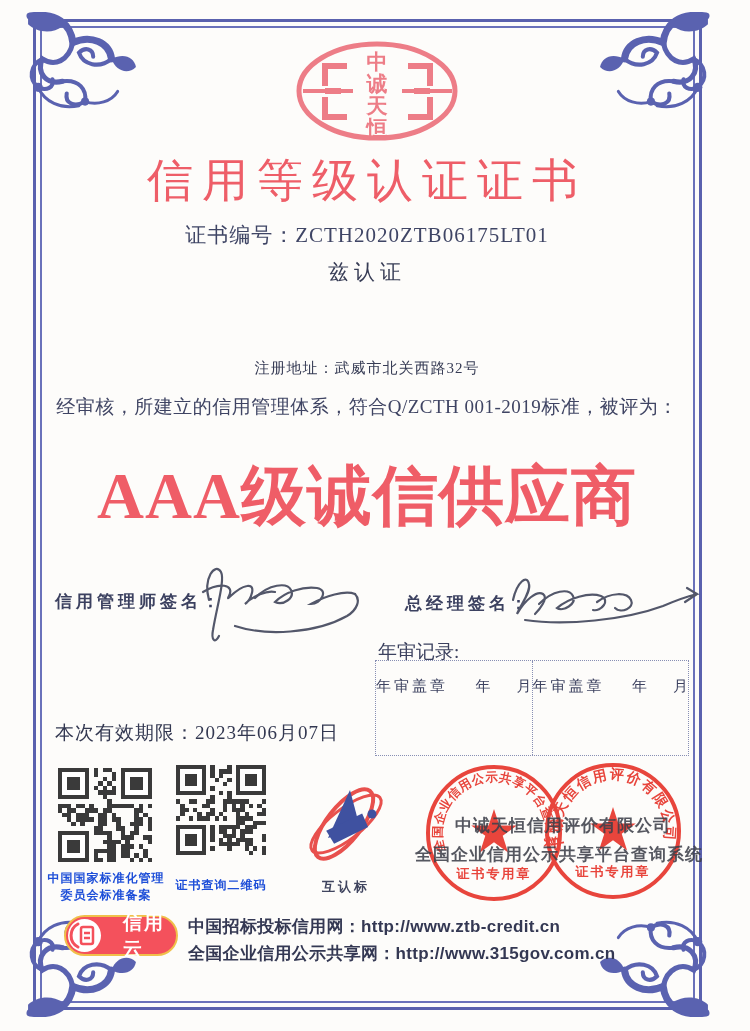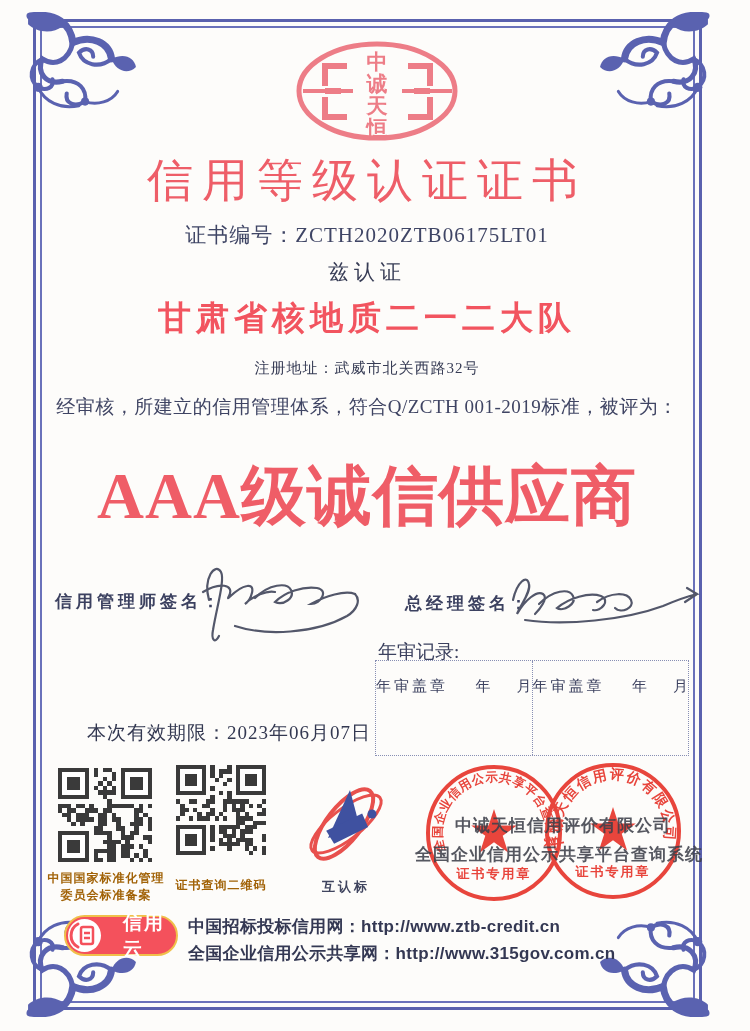--- a/index.html
+++ b/index.html
@@ -50,39 +50,39 @@
   .sig-label { position:absolute; font-size:17px; color:#3c4160; letter-spacing:4px; font-weight:bold; }
   .sig-label.left { left:55px; top:590px; }
   .sig-label.right { left:405px; top:592px; }
   .sig-svg { position:absolute; pointer-events:none; }
   .sig-svg.left { left:195px; top:548px; width:200px; height:100px; }
   .sig-svg.right { left:505px; top:560px; width:200px; height:70px; }
 
   
   .date-line { position:absolute; left:55px; font-size:19px; color:#333851; letter-spacing:1px; }
   .date-start { top:674px; }
-  .date-end { top:720px;margin-left:32px; }
+  .date-end { top:720px; }
   .annual-title { position:absolute; left:378px; top:639px; font-size:19px; color:#3b405e; }
   .annual-box {
     position:absolute; left:375px; top:660px; width:314px; height:96px;
     border:1.5px dotted #888fb4; display:flex;
   }
   .annual-cell { flex:1; display:flex; flex-direction:row; justify-content:space-between;
     padding:16px 0 14px 0; text-align:center; }
   .annual-cell + .annual-cell { border-left:1.5px dotted #888fb4; }
   .annual-stamp { font-size:15px; color:#3d4260; letter-spacing:3px; }
   .annual-ym { font-size:15px; color:#3d4260; }
   .annual-ym span { display:inline-block; }
   .annual-ym .gap { width:26px; }
 
   
   .qr-svg { position:absolute; }
   .qr1 { left:58px; top:768px; width:94px; height:94px; }
   .qr2 { left:176px; top:765px; width:90px; height:90px; }
-  .qr-label { position:absolute; font-size:12px; color:#a16207; letter-spacing:1px;
+  .qr-label { position:absolute; font-size:12px; color:#1d4ed8; letter-spacing:1px;
     text-align:center; line-height:17px; font-weight:bold; }
   .qr1-label { left:40px; top:870px; width:132px; }
   .qr2-label { left:146px; top:877px; width:150px; }
   .mark-logo { position:absolute; left:298px; top:776px; width:96px; height:96px; }
   .mark-label { position:absolute; left:300px; top:878px; width:92px; text-align:center;
     font-size:13px; color:#40455f; letter-spacing:3px; font-weight:bold; }
 
   
   .seals-svg { position:absolute; left:408px; top:755px; width:296px; height:158px; }
   .seal-overlay { position:absolute; text-align:center; color:rgba(62,64,74,0.88);
@@ -172,21 +172,20 @@
       <text x="82" y="73">天</text>
       <text x="82" y="95">恒</text>
     </g>
   </svg>
 
   <div class="centered cert-title">信用等级认证证书</div>
   <div class="centered cert-no">
     <span>证书编号：</span><span>ZCTH2020ZTB06175LT01</span>
   </div>
   <div class="centered certify-line">兹认证</div>
-  <div class="centered company-name">甘肃省核地质二一二大队</div>
   <div class="centered address-line">
     <span>注册地址：</span><span>武威市北关西路32号</span>
   </div>
   <div class="centered statement">经审核，所建立的信用管理体系，符合Q/ZCTH 001-2019标准，被评为：</div>
   <div class="centered rating">AAA级诚信供应商</div>
 
   <div class="sig-label left">信用管理师签名：</div>
   <svg class="sig-svg left" viewBox="0 0 200 100">
     <g fill="none" stroke="#53576a" stroke-width="2.2" stroke-linecap="round">
       <path d="M14,52 C8,30 20,14 26,24 C30,32 22,58 18,82 C16,92 20,96 24,88"></path>

